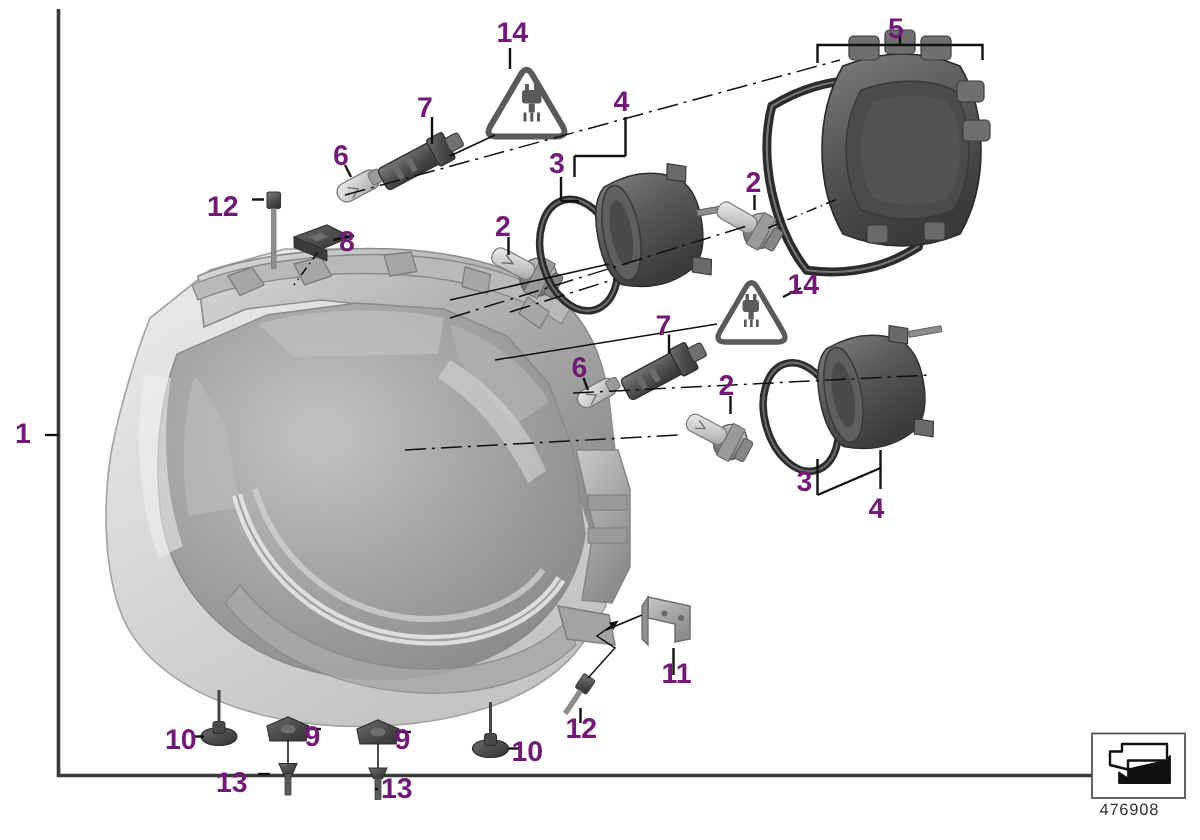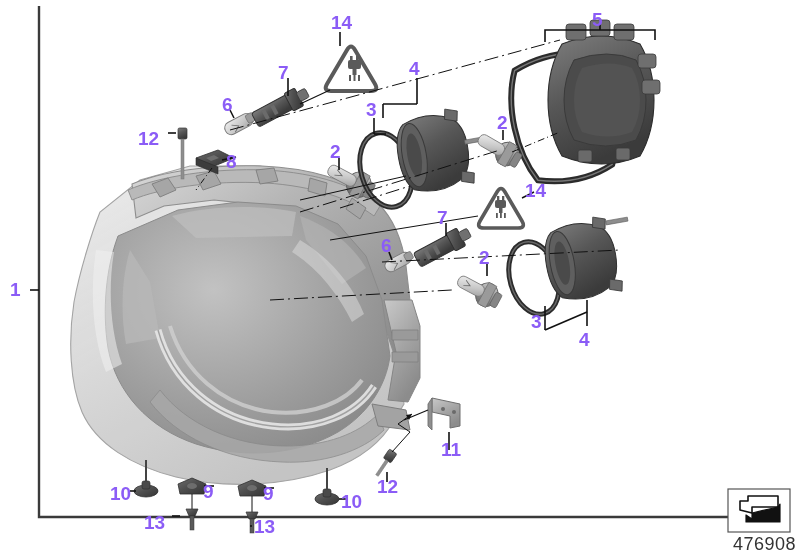--- a/index.html
+++ b/index.html
@@ -21,29 +21,29 @@
     height: 560px;
     background: #ffffff;
   }
   #vector { position:absolute; left:0; top:0; width:800px; height:560px; }
 
   .callout {
     position: absolute;
     font-family: "Liberation Sans", sans-serif;
     font-weight: bold;
     font-size: 19px;
-    color: #8b5cf6;
+    color: #701a75;
     line-height: 1;
     white-space: nowrap;
     user-select: none;
   }
   .partnum {
     position: absolute;
     font-family: "Liberation Sans", sans-serif;
-    font-size: 18px;
+    font-size: 11px;
     color: #333333;
     letter-spacing: 0.5px;
     white-space: nowrap;
   }
 </style>
 </head>
 <body>
 
 <div id="stage">
 

